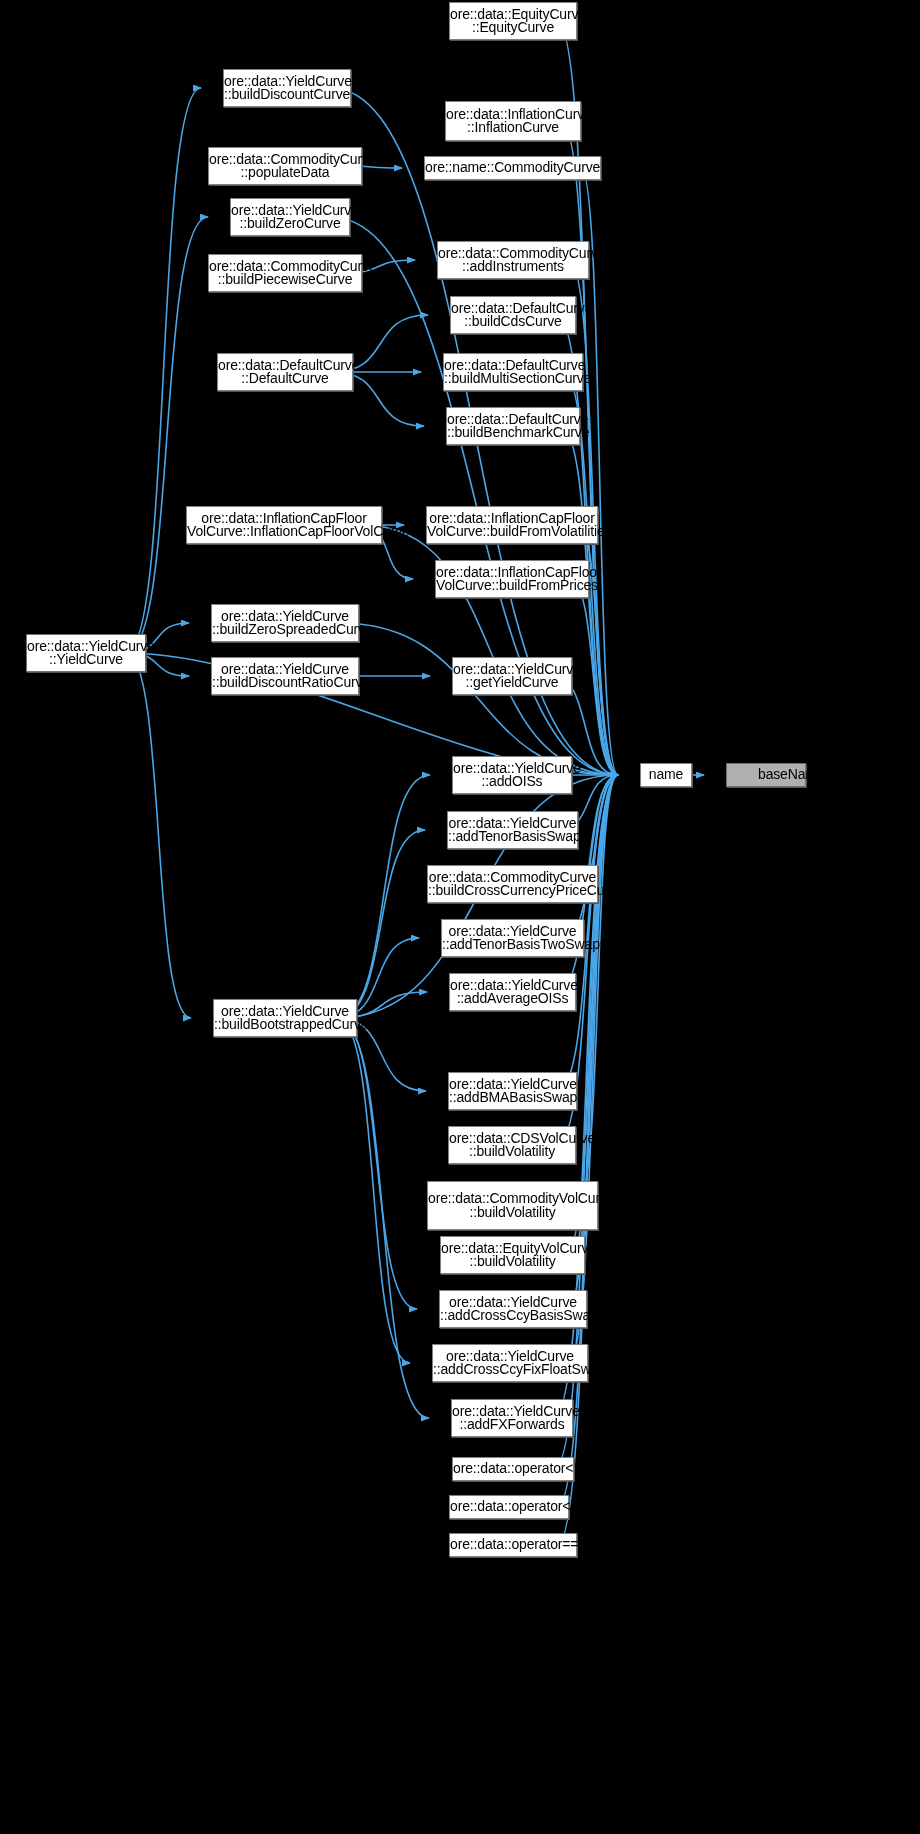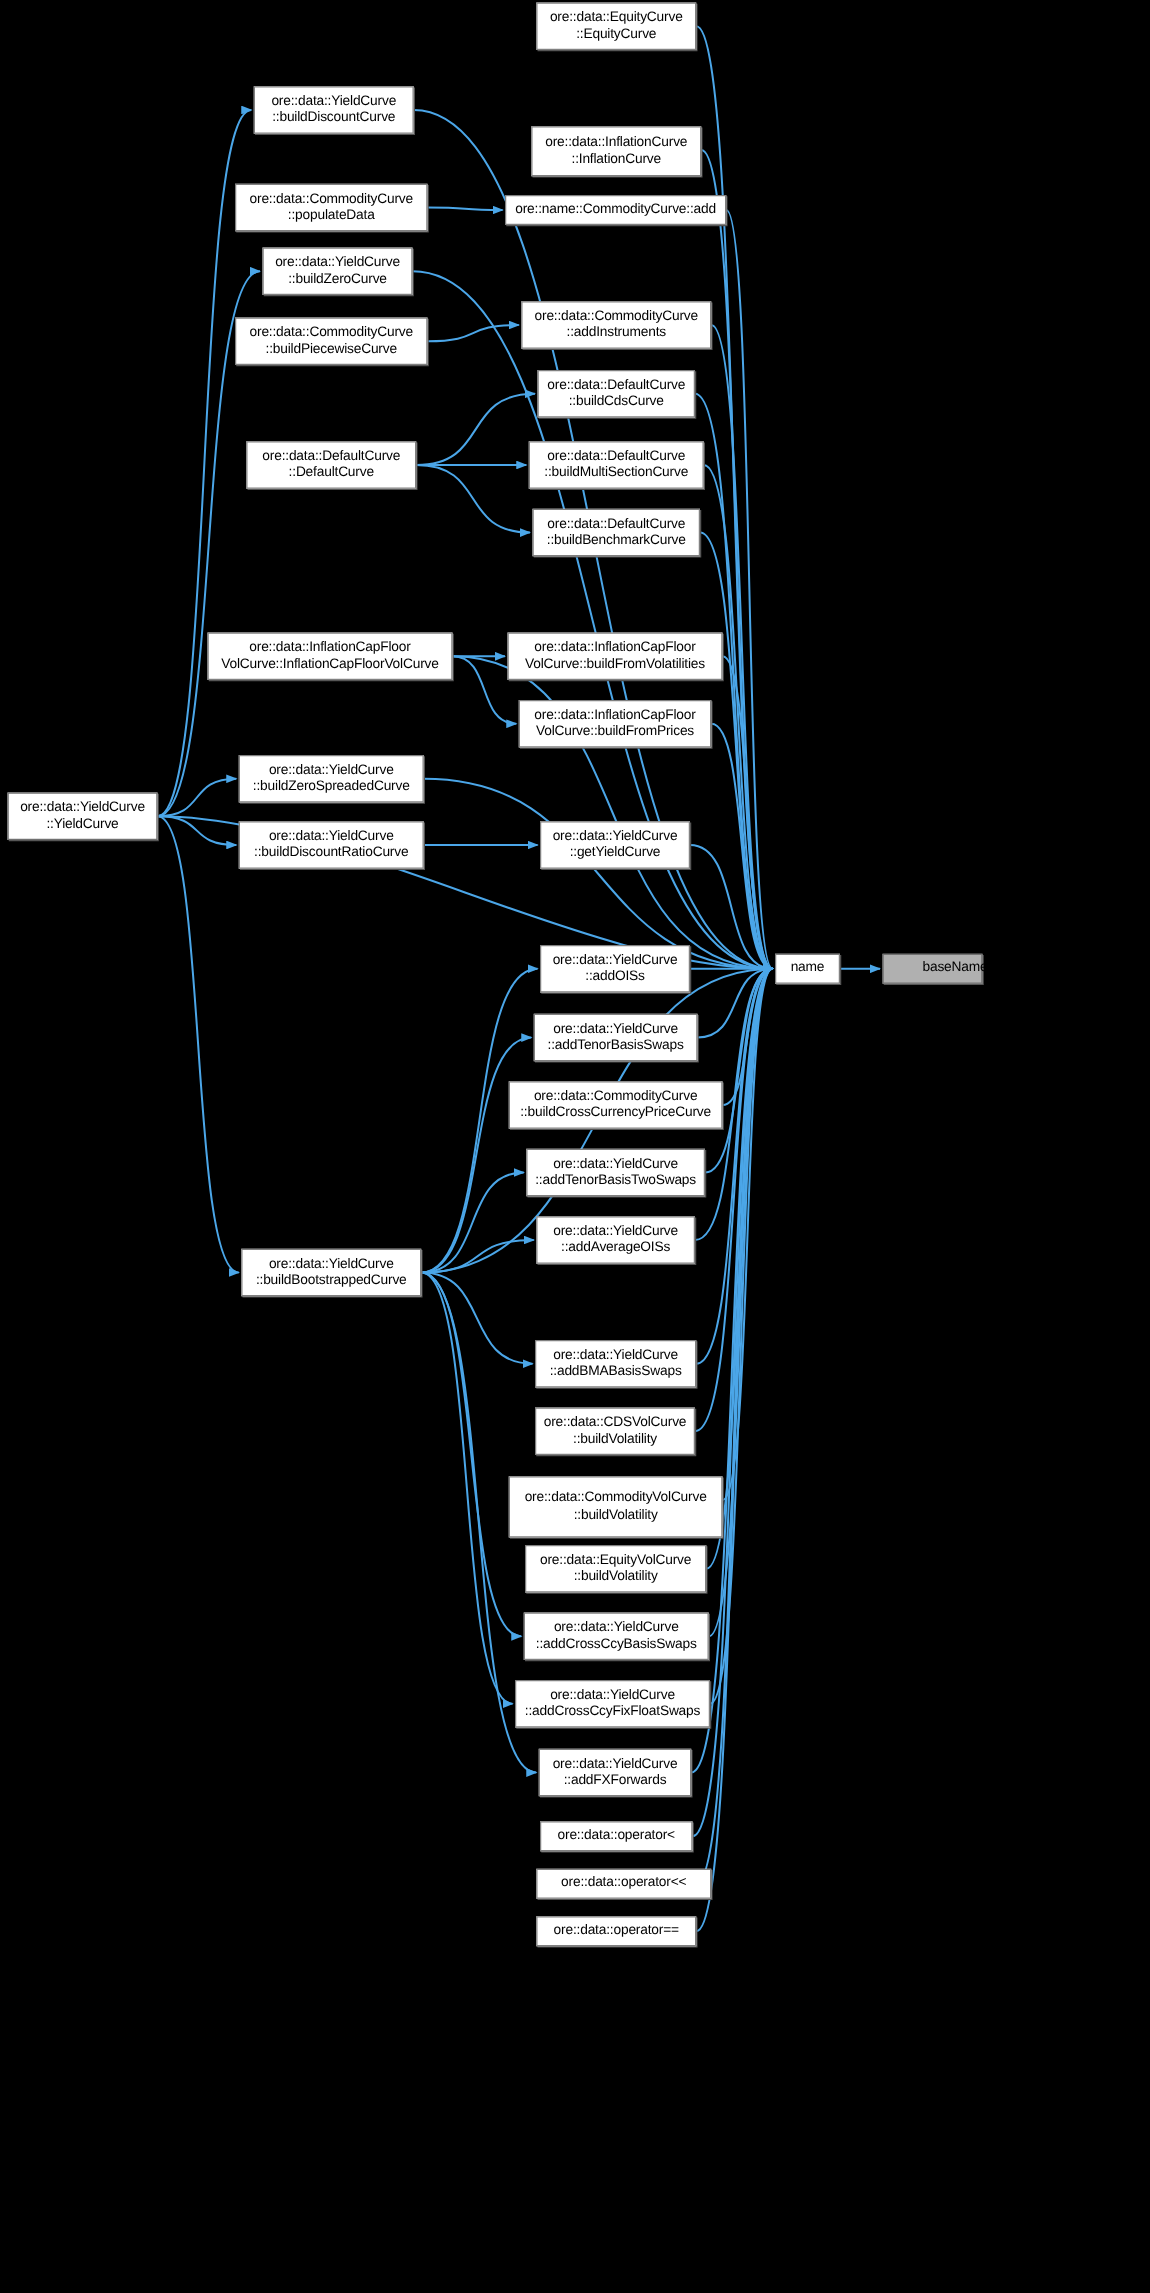--- a/index.html
+++ b/index.html
@@ -23,29 +23,30 @@
     width: 920px;
     height: 1834px;
     pointer-events: none;
   }
   .node {
     position: absolute;
     box-sizing: border-box;
     background: #ffffff;
     border: 1px solid #808080;
     color: #000000;
-    font-size: 11px;
+    font-size: 14px;
     line-height: 13.5px;
     text-align: center;
     display: flex;
     align-items: center;
     justify-content: center;
     white-space: pre-line;
     letter-spacing: -0.15px;
     box-shadow: 1px 1px 0 0 #555555;
+    margin-left: 20px;
   }
   .node.center {
     background: #ffffff;
     border: 1px solid #707070;
   }
   .node.highlight {
     background: #b0b0b0;
     border: 1px solid #707070;
   }
   .node span {
@@ -180,16 +181,16 @@
 ::buildVolatility</span></div>
       <div class="node" style="left: 420px; top: 1236px; width: 145px; height: 38px;"><span>ore::data::EquityVolCurve
 ::buildVolatility</span></div>
       <div class="node" style="left: 419px; top: 1290px; width: 148px; height: 38px;"><span>ore::data::YieldCurve
 ::addCrossCcyBasisSwaps</span></div>
       <div class="node" style="left: 412px; top: 1344px; width: 156px; height: 38px;"><span>ore::data::YieldCurve
 ::addCrossCcyFixFloatSwaps</span></div>
       <div class="node" style="left: 431px; top: 1399px; width: 122px; height: 38px;"><span>ore::data::YieldCurve
 ::addFXForwards</span></div>
       <div class="node" style="left: 432px; top: 1457px; width: 122px; height: 24px;"><span>ore::data::operator&lt;</span></div>
-      <div class="node" style="left: 429px; top: 1495px; width: 140px; height: 24px;"><span>ore::data::operator&lt;&lt;</span></div>
+      <div class="node" style="left: 429px; top: 1495px; width: 120px; height: 24px;"><span>ore::data::operator&lt;&lt;</span></div>
       <div class="node" style="left: 429px; top: 1533px; width: 128px; height: 24px;"><span>ore::data::operator==</span></div>
     </div>
 </div>
 
 </body></html>

